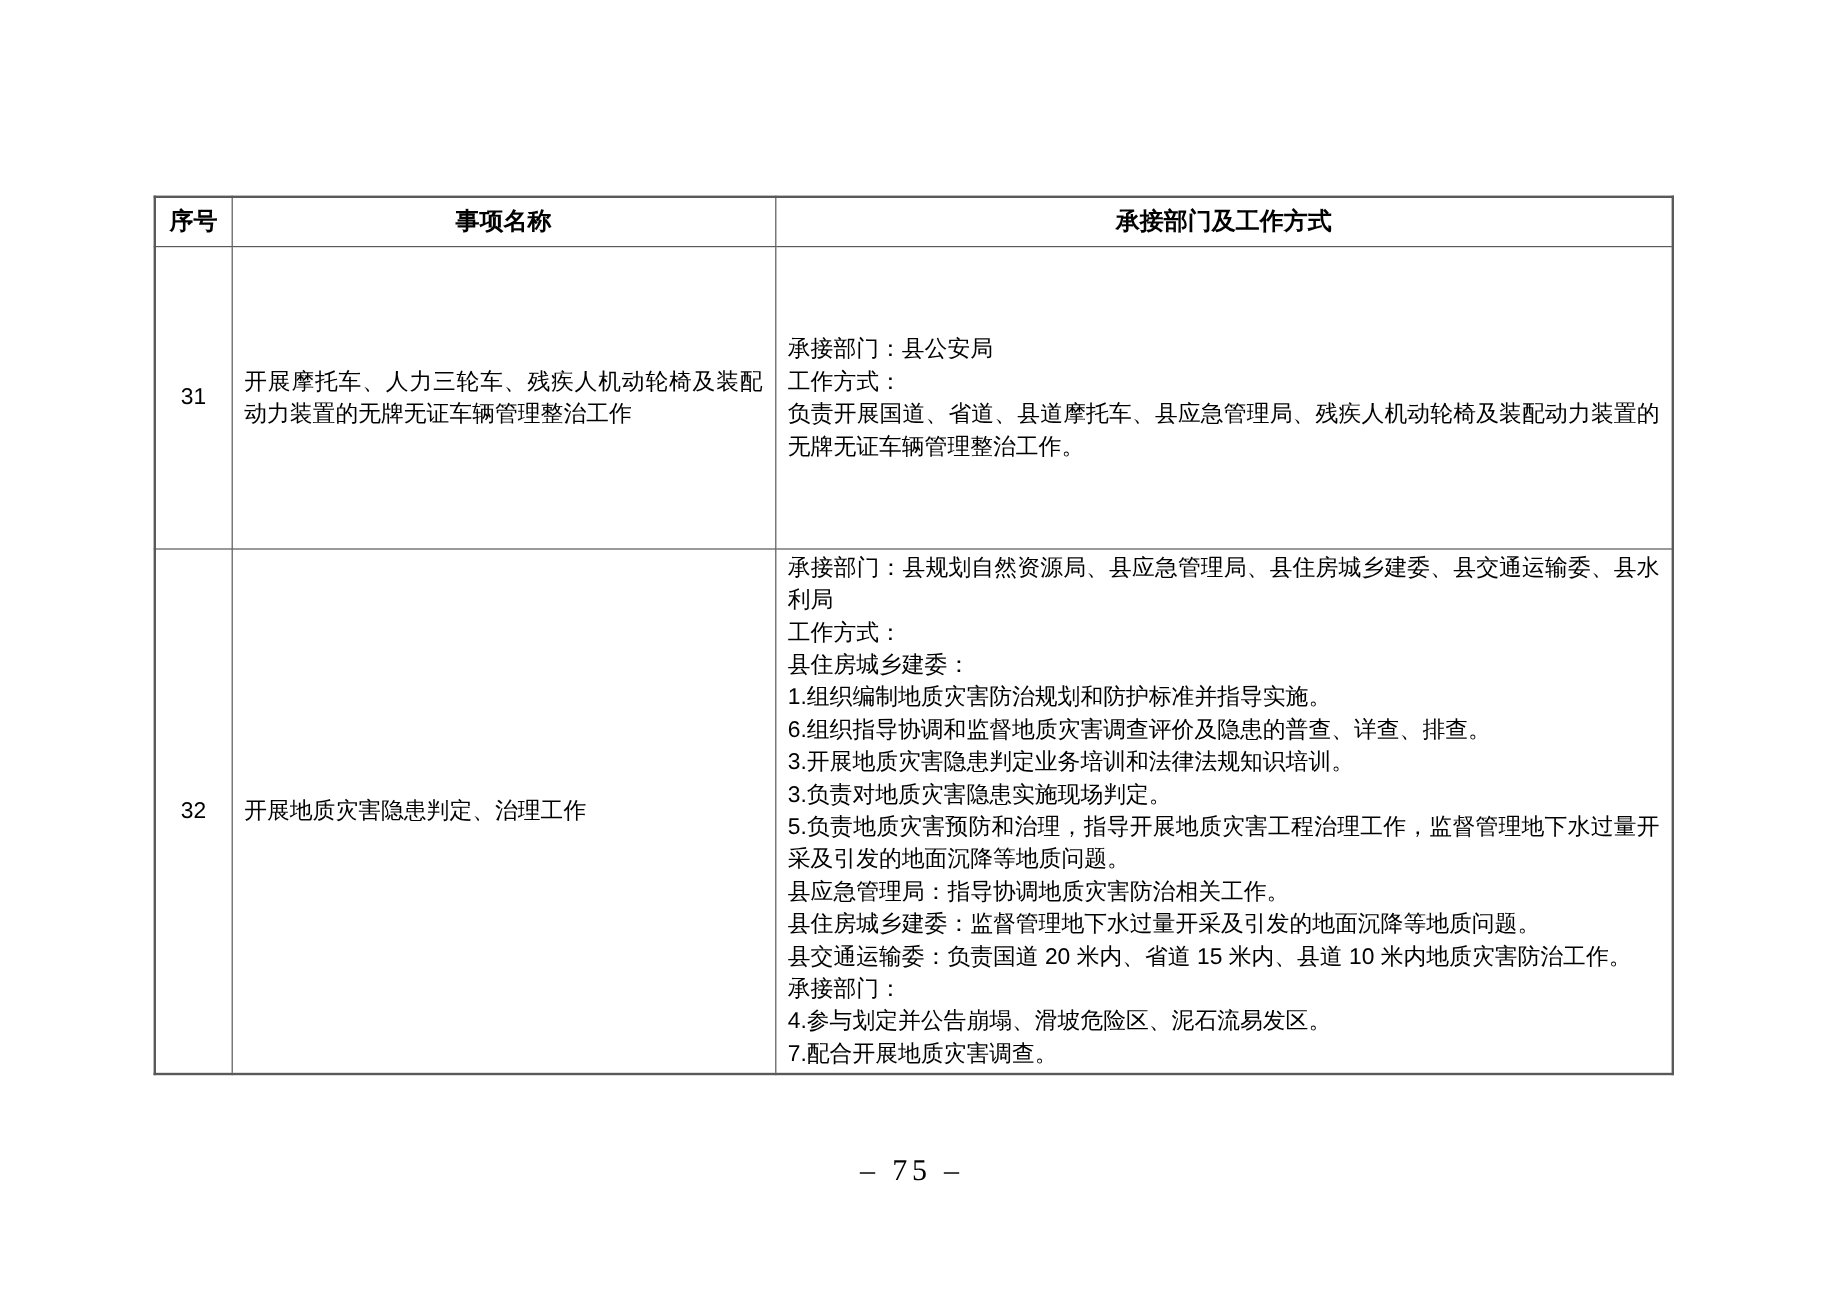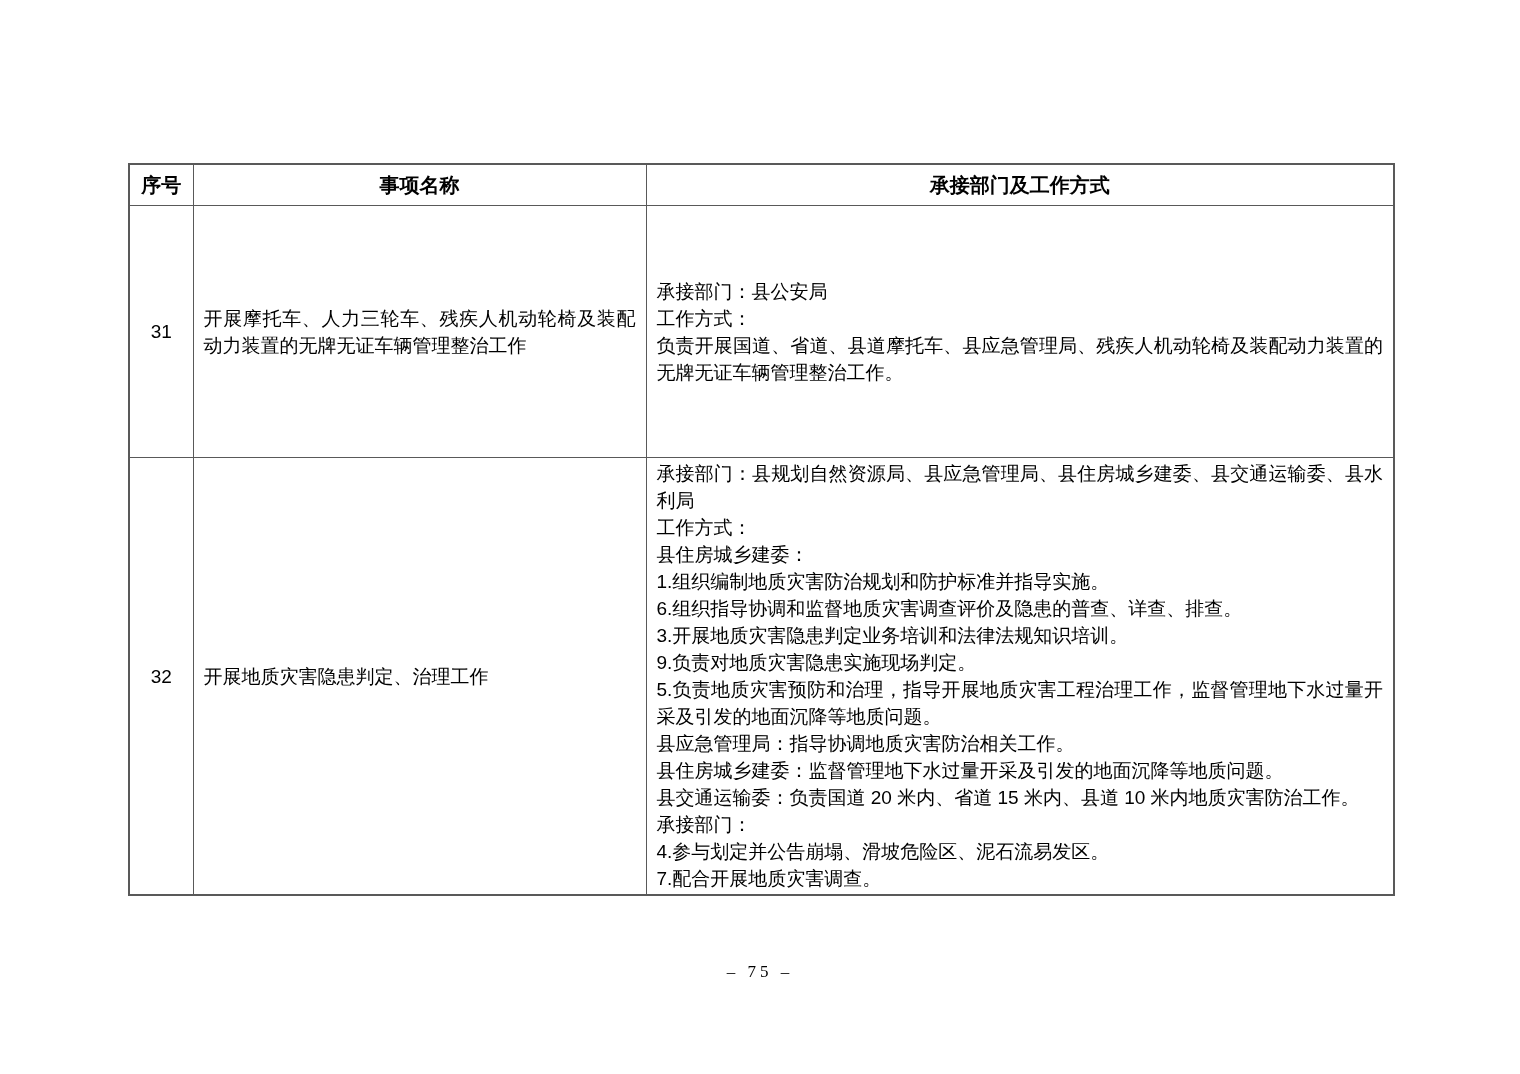--- a/index.html
+++ b/index.html
@@ -57,21 +57,21 @@
   }
   .row-31 { height: 252px; }
   .row-32 { height: 432px; }
   .page-footer {
     position: absolute;
     left: 0;
     top: 962px;
     width: 100%;
     text-align: center;
     font-family: "Liberation Serif", serif;
-    font-size: 17px;
+    font-size: 25px;
     letter-spacing: 4px;
     color: #000000;
   }
 </style>
 </head>
 <body>
 
 <div class="page">
 
   <table class="items-table">
@@ -98,21 +98,21 @@
     <tr class="row-32">
       <td class="serial-cell">32</td>
       <td class="name-cell">开展地质灾害隐患判定、治理工作</td>
       <td class="detail-cell">
             <div class="detail-line">承接部门：县规划自然资源局、县应急管理局、县住房城乡建委、县交通运输委、县水利局</div>
             <div class="detail-line">工作方式：</div>
             <div class="detail-line">县住房城乡建委：</div>
             <div class="detail-line">1.组织编制地质灾害防治规划和防护标准并指导实施。</div>
             <div class="detail-line">6.组织指导协调和监督地质灾害调查评价及隐患的普查、详查、排查。</div>
             <div class="detail-line">3.开展地质灾害隐患判定业务培训和法律法规知识培训。</div>
-            <div class="detail-line">9.负责对地质灾害隐患实施现场判定。</div>
+            <div class="detail-line">3.负责对地质灾害隐患实施现场判定。</div>
             <div class="detail-line">5.负责地质灾害预防和治理，指导开展地质灾害工程治理工作，监督管理地下水过量开采及引发的地面沉降等地质问题。</div>
             <div class="detail-line">县应急管理局：指导协调地质灾害防治相关工作。</div>
             <div class="detail-line">县住房城乡建委：监督管理地下水过量开采及引发的地面沉降等地质问题。</div>
             <div class="detail-line">县交通运输委：负责国道 20 米内、省道 15 米内、县道 10 米内地质灾害防治工作。</div>
             <div class="detail-line">承接部门：</div>
             <div class="detail-line">4.参与划定并公告崩塌、滑坡危险区、泥石流易发区。</div>
             <div class="detail-line">7.配合开展地质灾害调查。</div>
           </td>
     </tr>
   </tbody>

